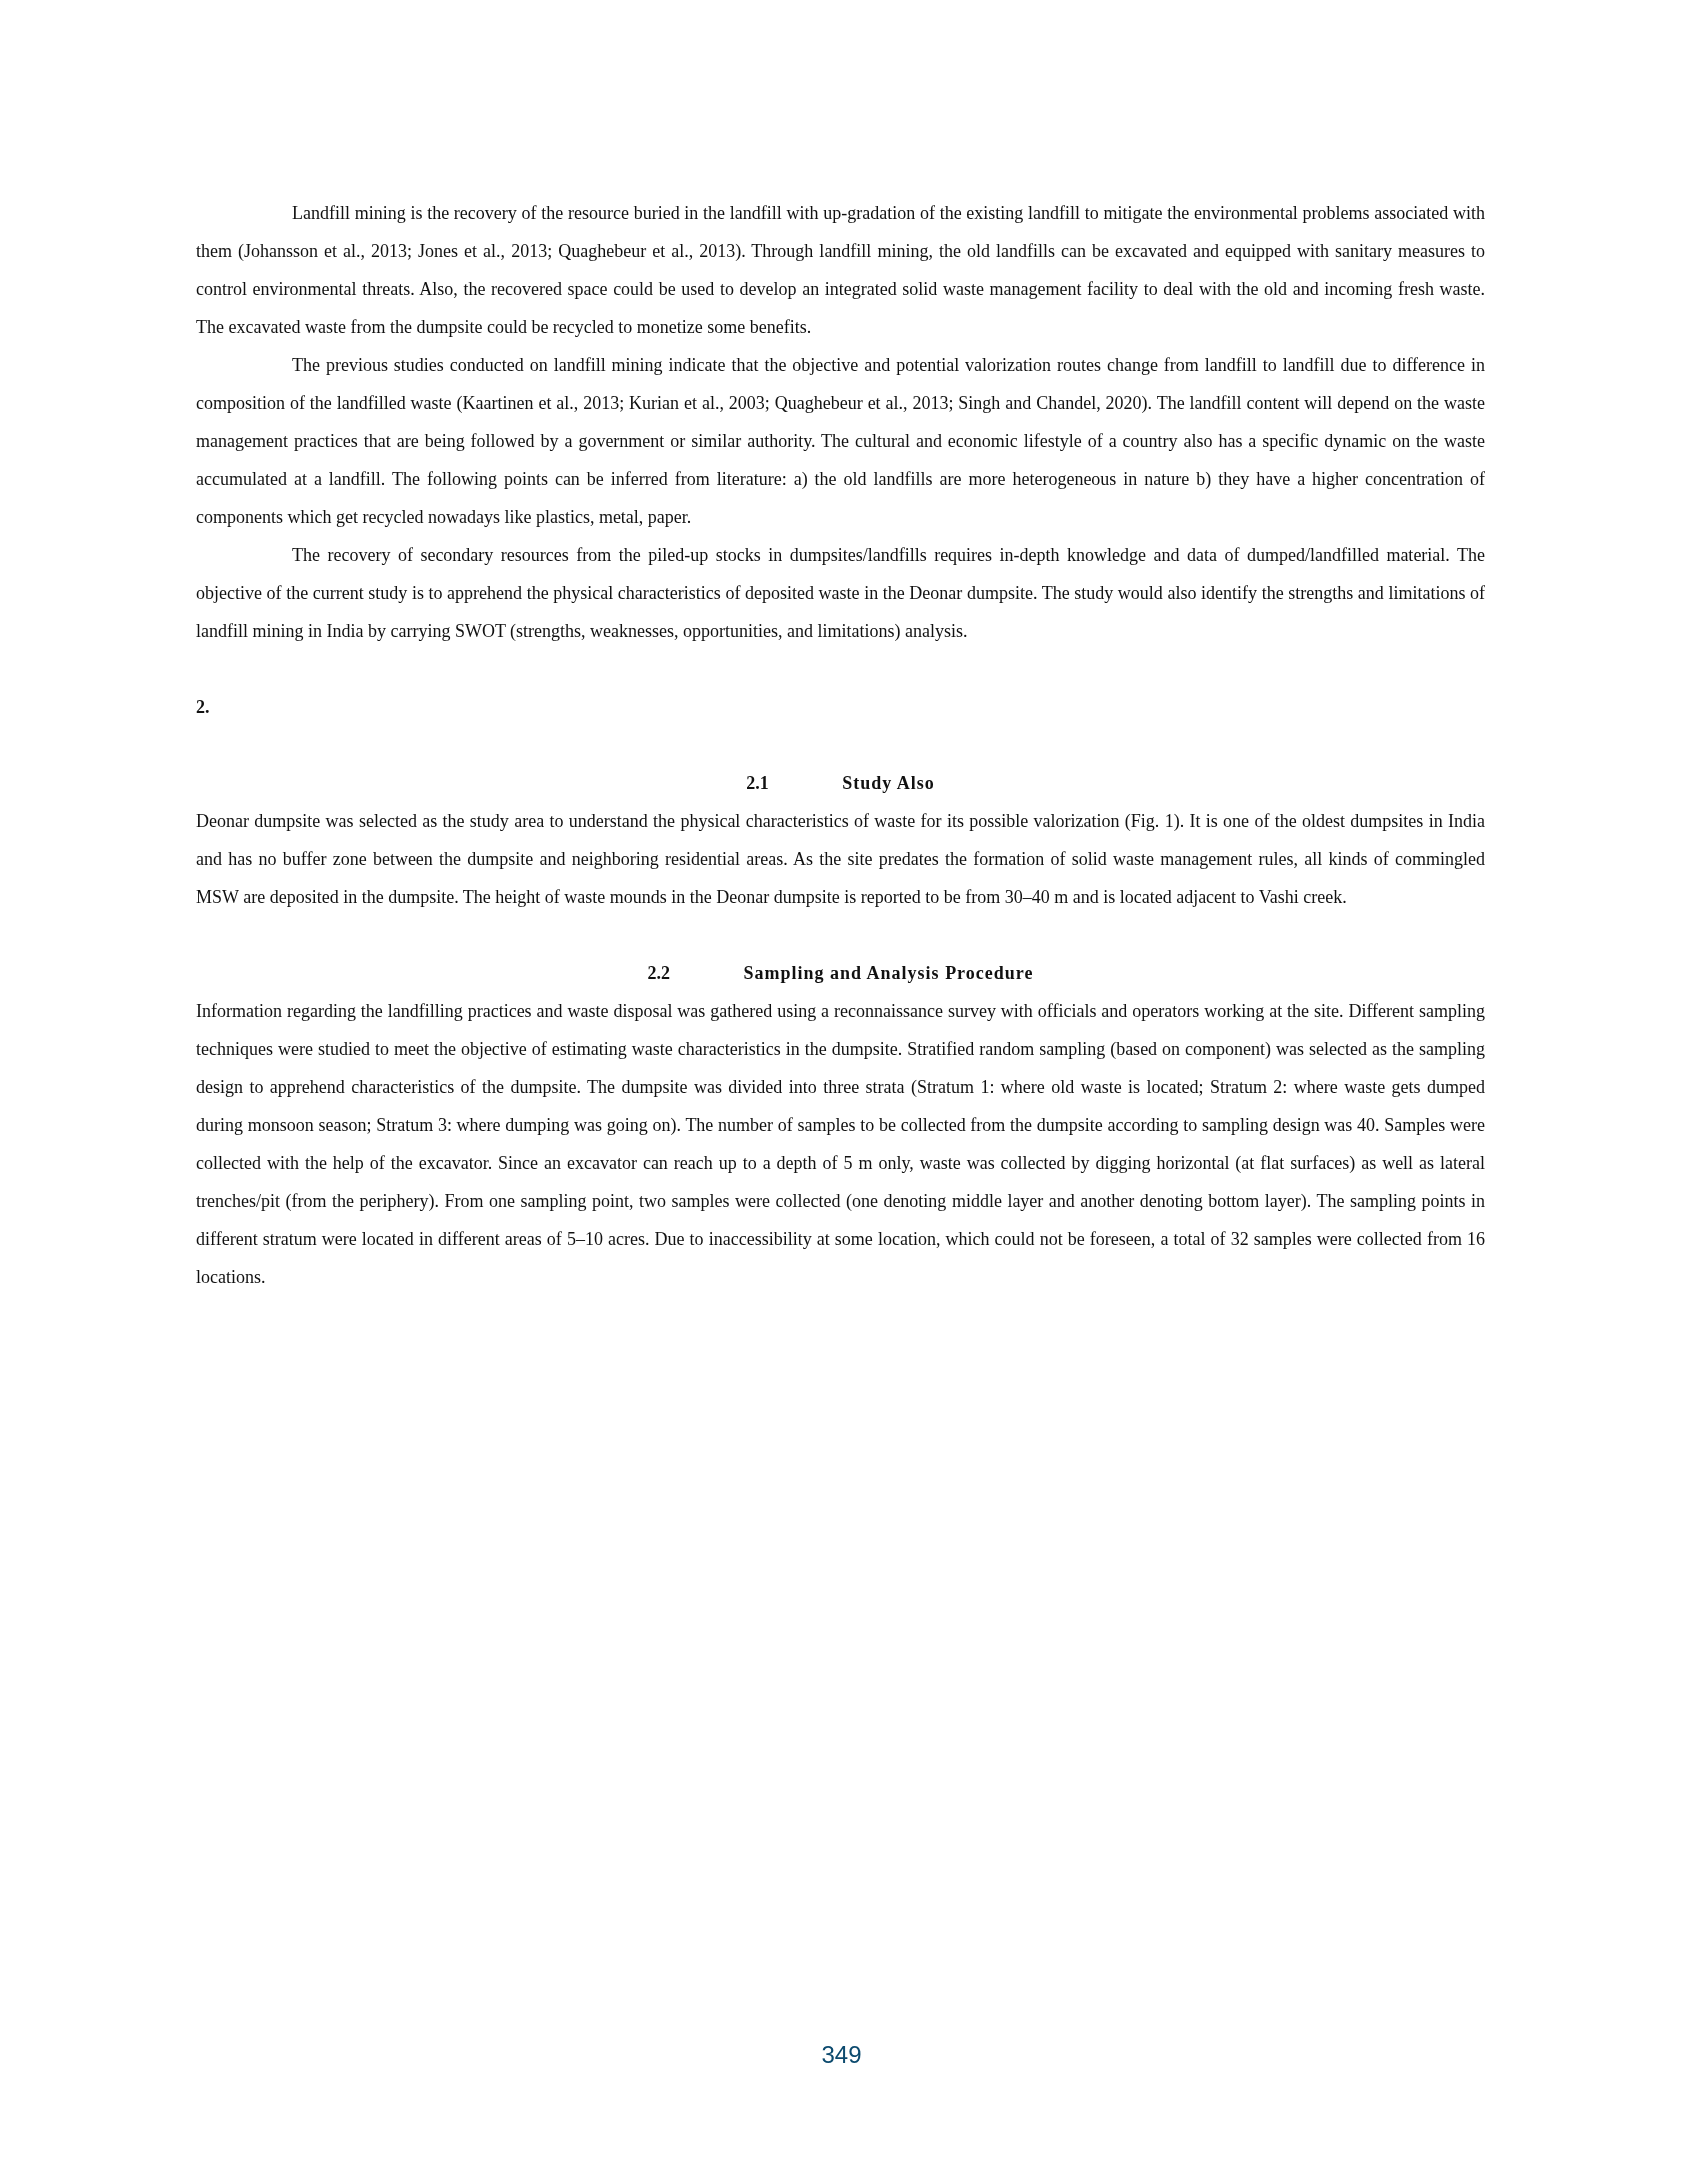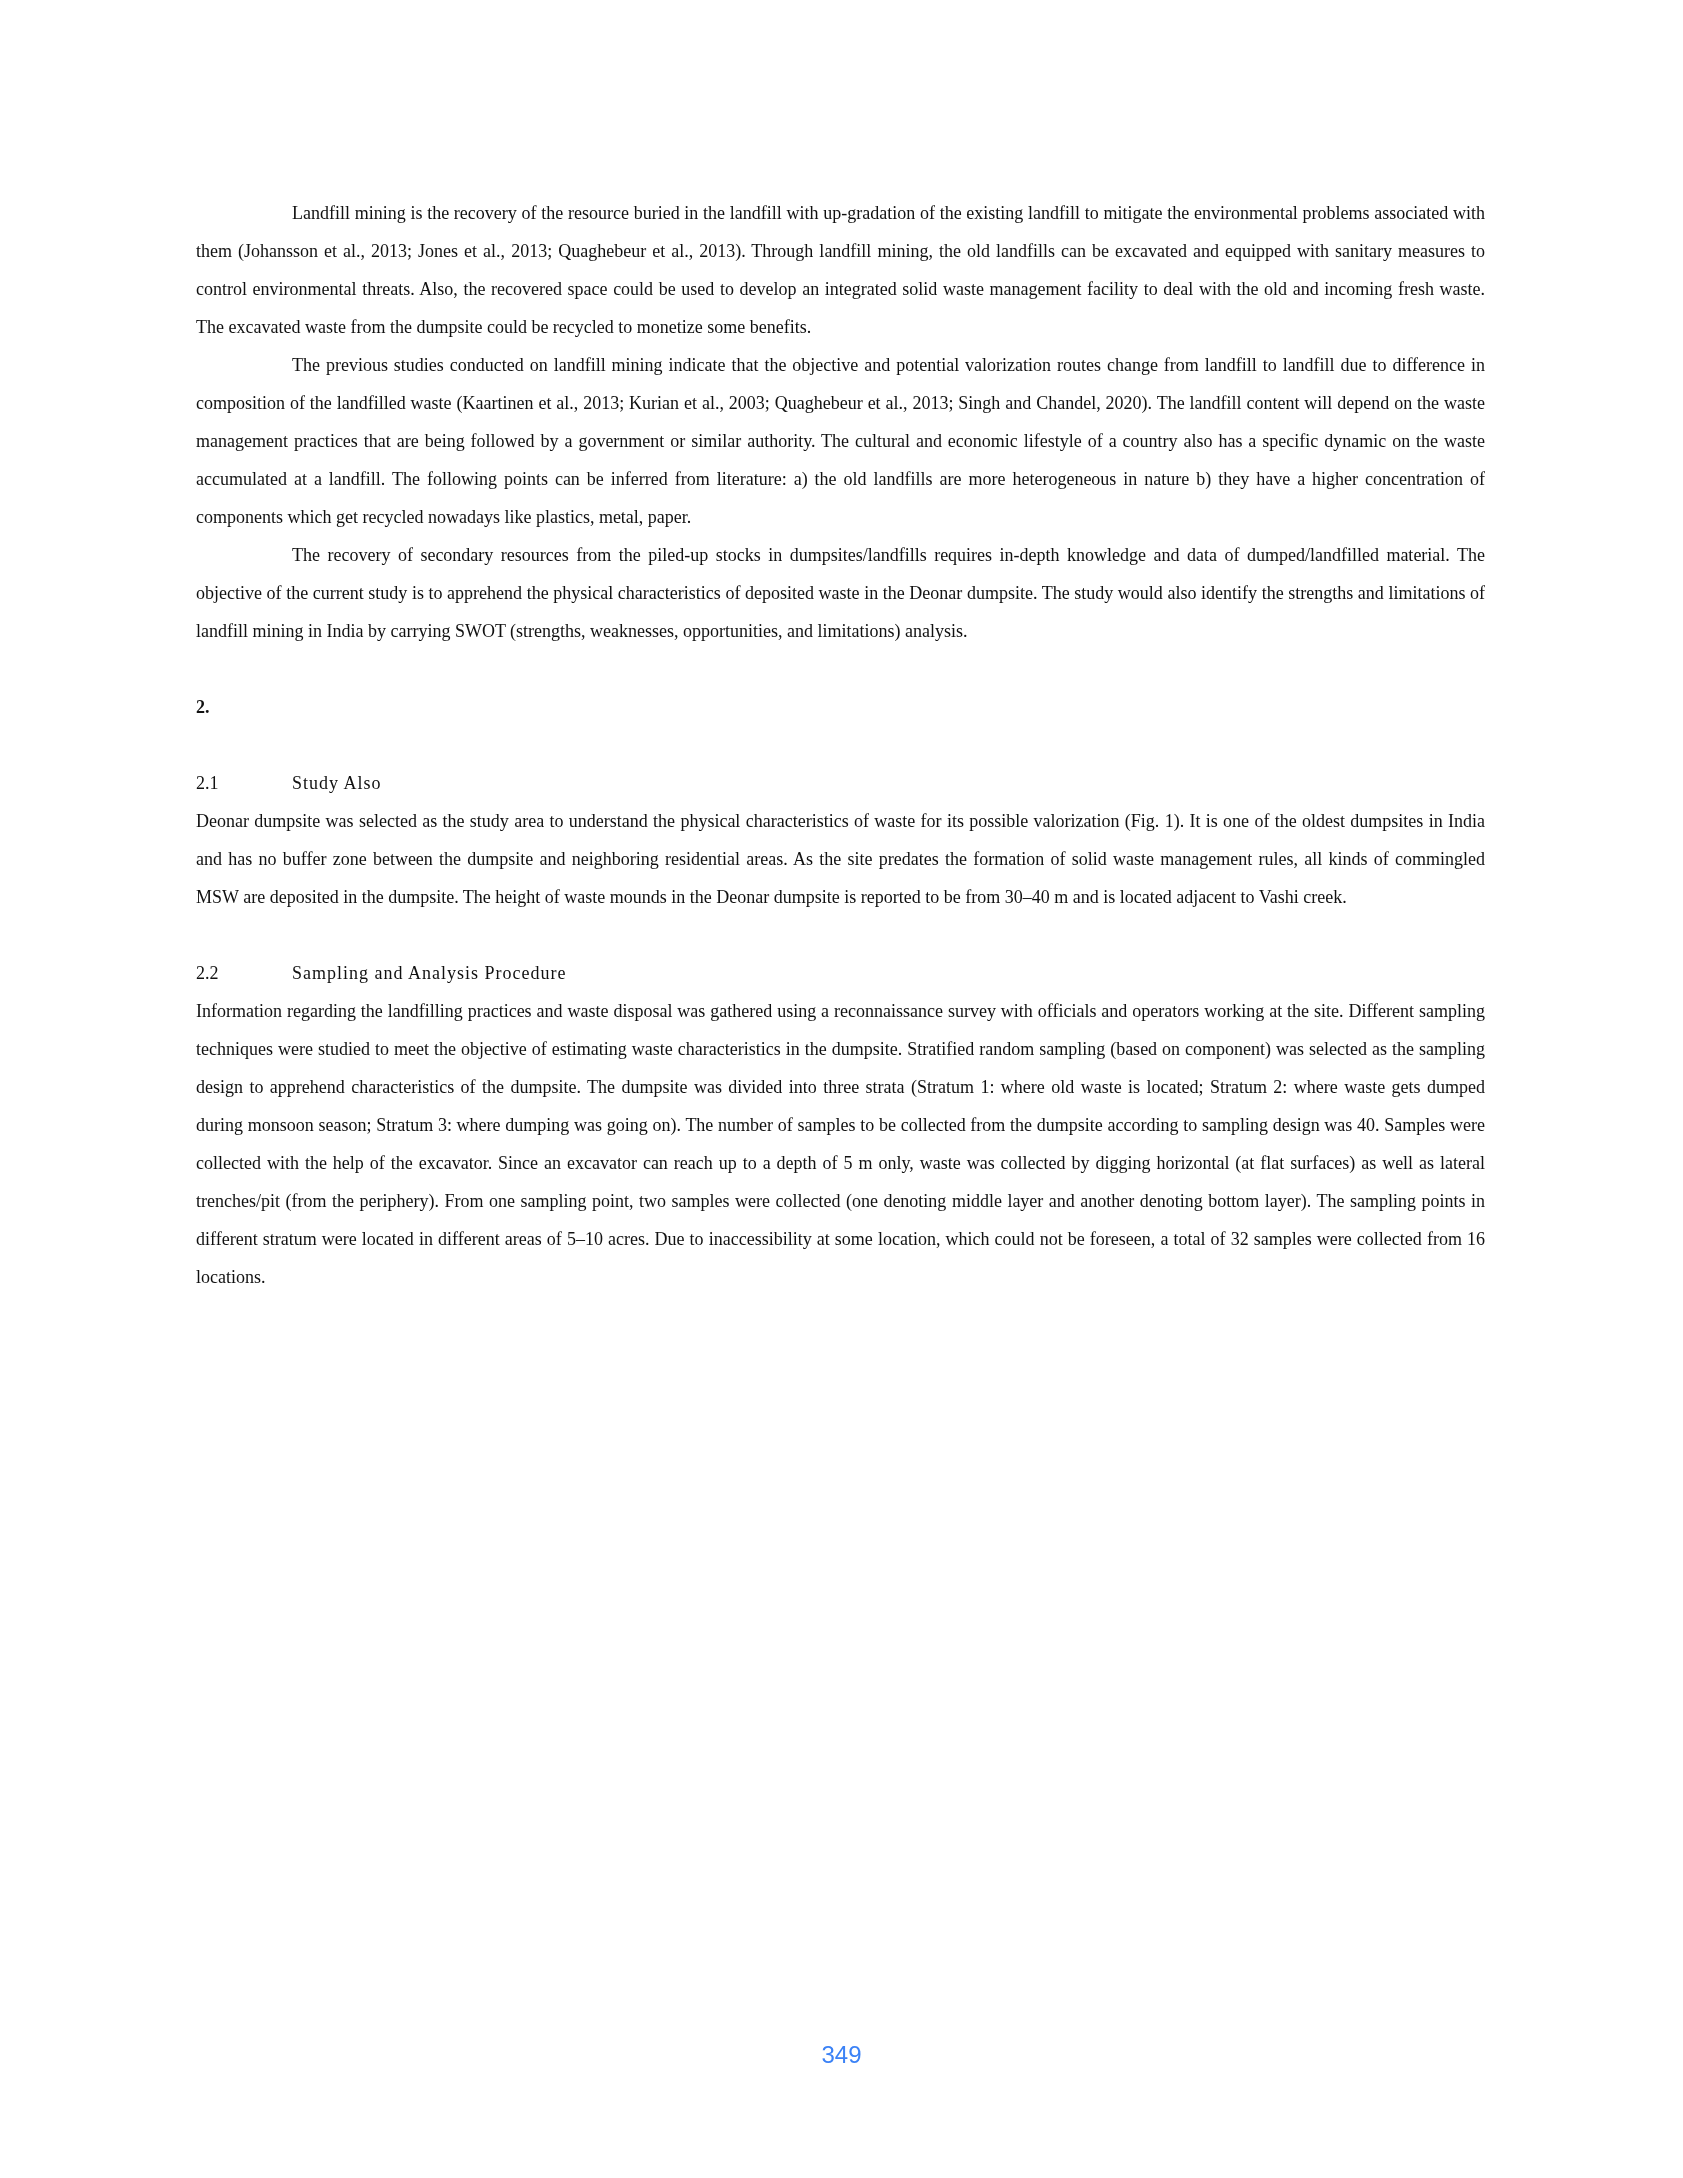--- a/index.html
+++ b/index.html
@@ -6,26 +6,26 @@
   body { width: 1683px; height: 2178px; position: relative; overflow: hidden; }
   .page {
     position: absolute; left: 196px; top: 194px; width: 1289px;
     font-family: "Liberation Serif", serif; font-size: 18px; line-height: 38px;
     color: #111111; text-align: justify;
   }
   p { margin: 0; }
   .indent { text-indent: 96px; }
   .h1 { font-weight: bold; margin-top: 38px; margin-bottom: 38px; display: flex; }
   .h1 .num { width: 96px; }
-  .h2 { font-weight: normal; display: flex; letter-spacing: 1px; }
+  .h2 { font-weight: bold; display: flex; letter-spacing: 1px; justify-content: center; }
   .h2 .num { width: 96px; letter-spacing: 0; }
   .gap { height: 38px; }
   .pagenum {
     position: absolute; left: 0; width: 1683px; top: 2041px; text-align: center;
-    font-family: "Liberation Sans", sans-serif; font-size: 24px; color: #3b82f6;
+    font-family: "Liberation Sans", sans-serif; font-size: 24px; color: #0c4a6e;
   }
 </style>
 </head>
 <body>
 
 <div class="page">
   <p class="indent">Landfill mining is the recovery of the resource buried in the landfill with up-gradation of the existing landfill to mitigate the environmental problems associated with them (Johansson et al., 2013; Jones et al., 2013; Quaghebeur et al., 2013). Through landfill mining, the old landfills can be excavated and equipped with sanitary measures to control environmental threats. Also, the recovered space could be used to develop an integrated solid waste management facility to deal with the old and incoming fresh waste. The excavated waste from the dumpsite could be recycled to monetize some benefits.</p>
   <p class="indent">The previous studies conducted on landfill mining indicate that the objective and potential valorization routes change from landfill to landfill due to difference in composition of the landfilled waste (Kaartinen et al., 2013; Kurian et al., 2003; Quaghebeur et al., 2013; Singh and Chandel, 2020). The landfill content will depend on the waste management practices that are being followed by a government or similar authority. The cultural and economic lifestyle of a country also has a specific dynamic on the waste accumulated at a landfill. The following points can be inferred from literature: a) the old landfills are more heterogeneous in nature b) they have a higher concentration of components which get recycled nowadays like plastics, metal, paper.</p>
   <p class="indent">The recovery of secondary resources from the piled-up stocks in dumpsites/landfills requires in-depth knowledge and data of dumped/landfilled material. The objective of the current study is to apprehend the physical characteristics of deposited waste in the Deonar dumpsite. The study would also identify the strengths and limitations of landfill mining in India by carrying SWOT (strengths, weaknesses, opportunities, and limitations) analysis.</p>
 

